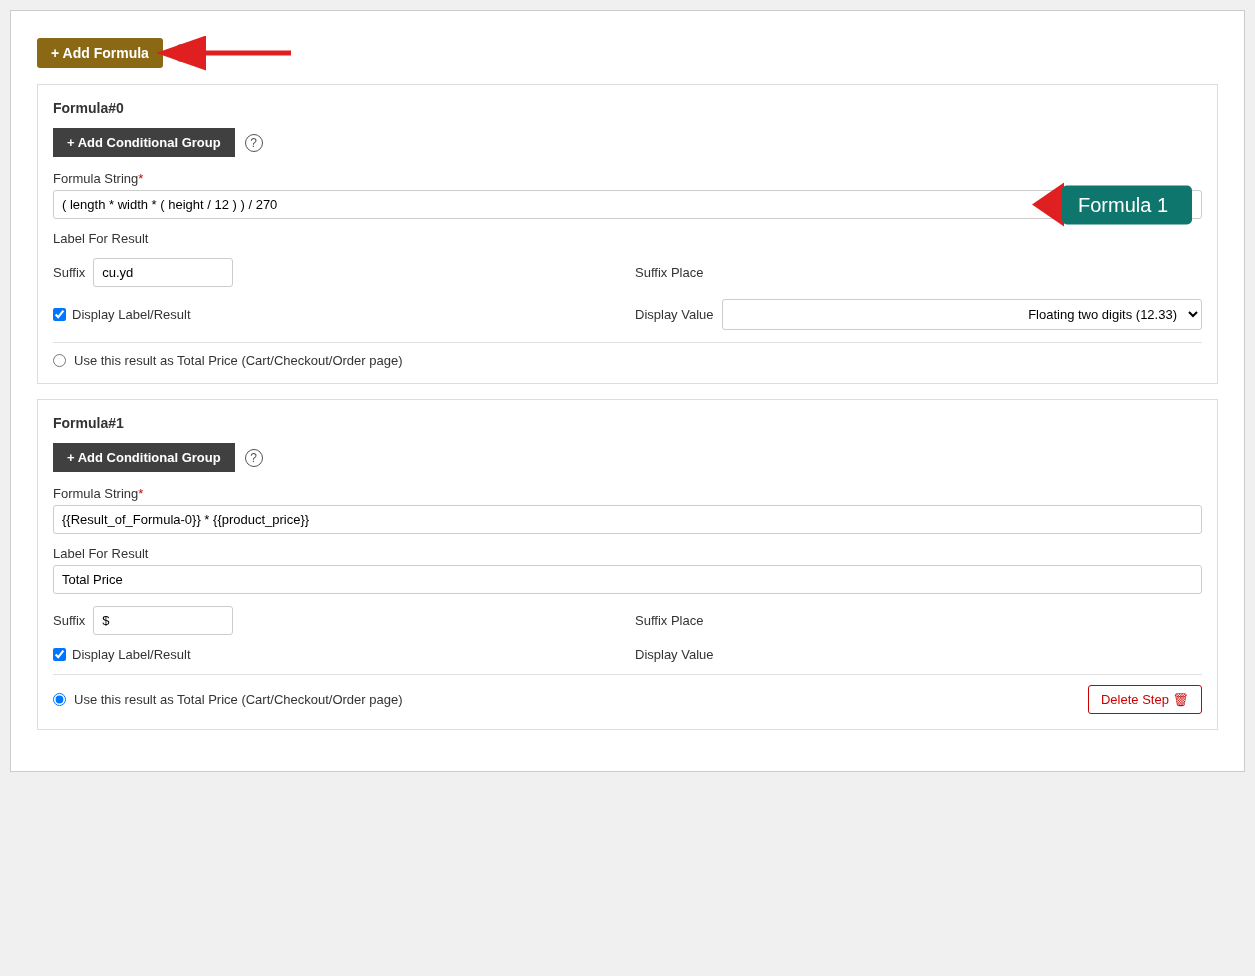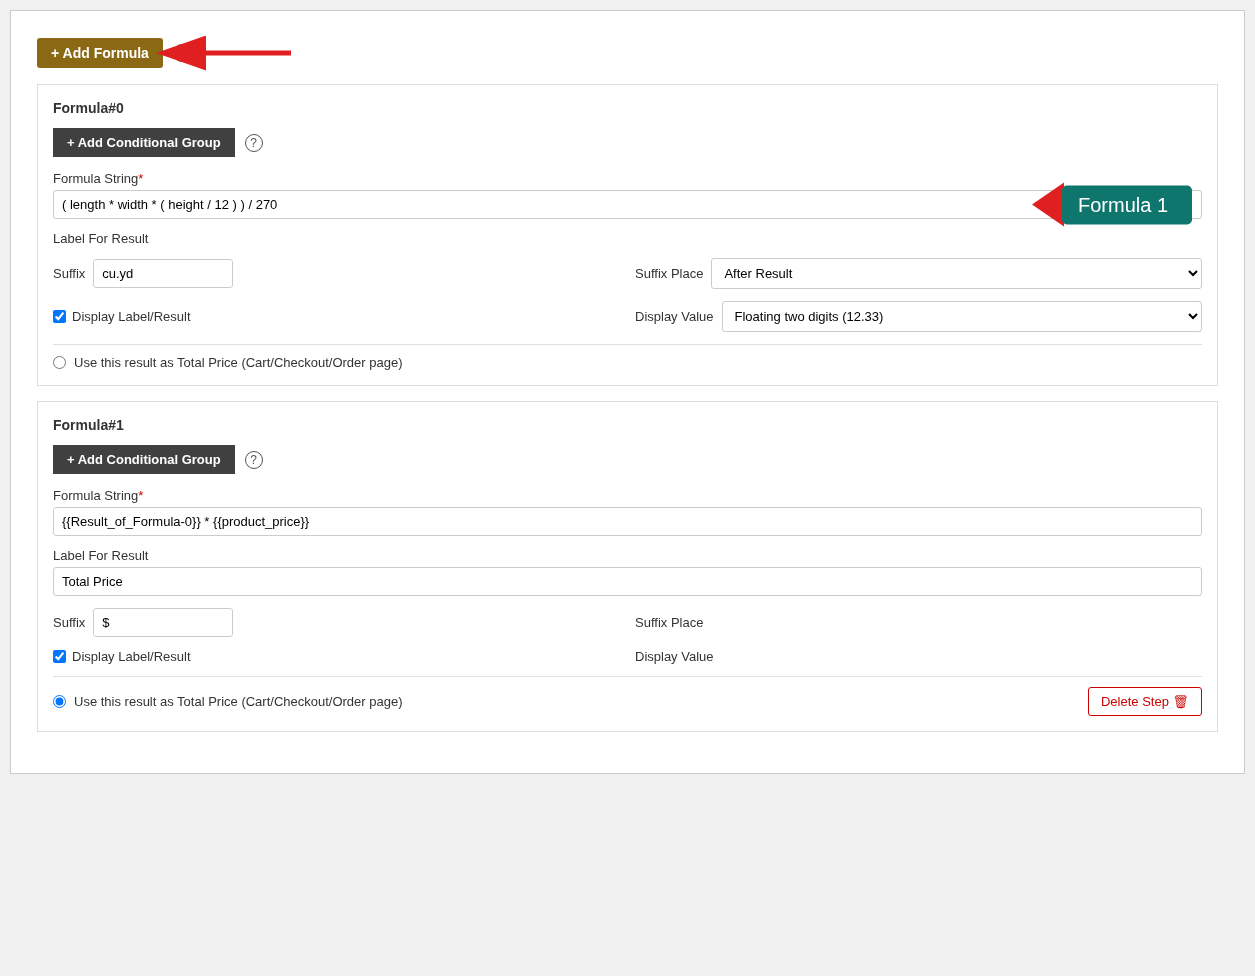--- a/index.html
+++ b/index.html
@@ -244,35 +244,31 @@
       <div class="field-label">Label For Result</div>
     </div>
 
     <div class="two-col">
       <div class="inline-field">
         <span class="inline-label">Suffix</span>
         <input type="text" class="short-input" value="cu.yd" style="">
       </div>
       <div class="inline-field">
         <span class="inline-label">Suffix Place</span>
-        <select class="select-input" style="flex:1;">
-          <option>After Result</option>
-          <option>Before Result</option>
-        </select>
       </div>
     </div>
 
     <div class="two-col">
       <div class="checkbox-row">
         <input type="checkbox" checked="" style="">
         <span>Display Label/Result</span>
       </div>
       <div class="inline-field">
         <span class="inline-label">Display Value</span>
-        <select class="select-input" style="flex:1;">
+        <select class="select-input" style="flex:1;text-align:right;">
           <option selected="">Floating two digits (12.33)</option>
           <option>Round to prev number (12.33 → 12)</option>
           <option>Integer</option>
         </select>
       </div>
     </div>
 
     <hr class="divider">
 
     <div class="radio-row">

